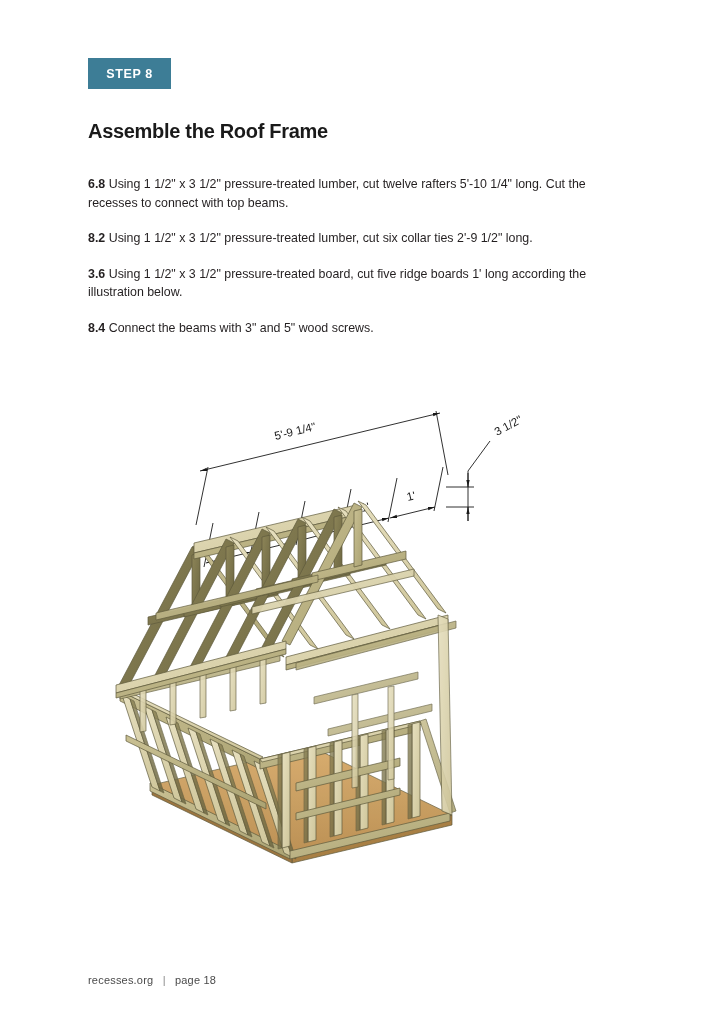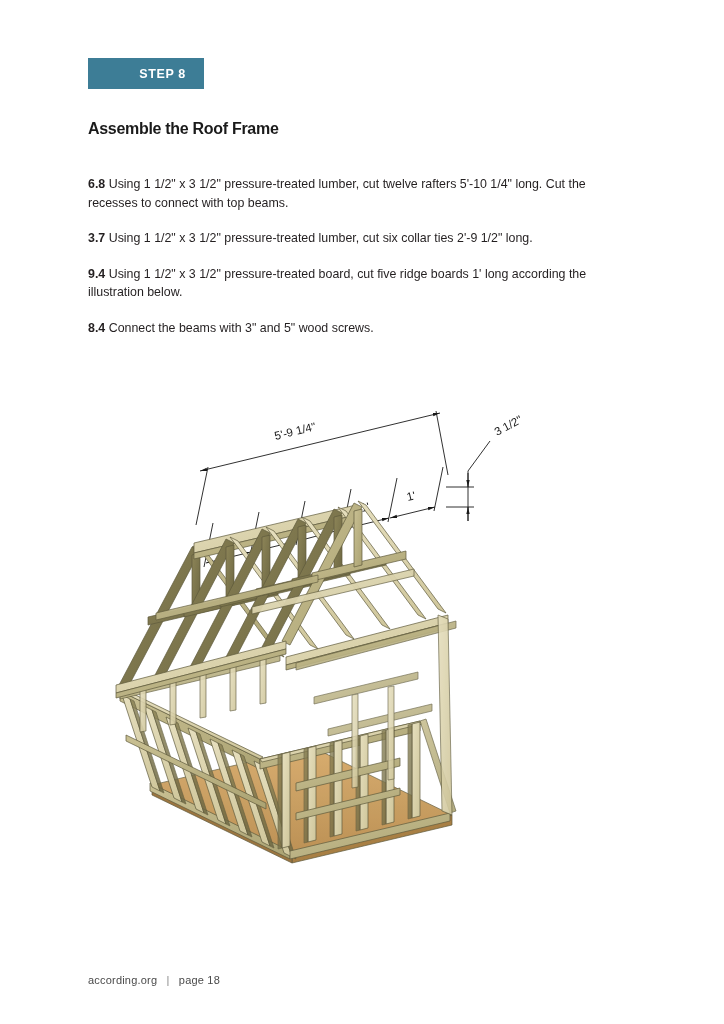--- a/index.html
+++ b/index.html
@@ -29,35 +29,34 @@
     position: absolute;
     left: 88px;
     top: 58px;
     width: 83px;
     height: 31px;
     background: #3d7d96;
     display: flex;
     align-items: center;
     justify-content: center;
     letter-spacing: 0.6px;
-    padding-left: 33px;
   }
   .step-badge-label {
     color: #ffffff;
     font-size: 12.5px;
     font-weight: bold;
     font-family: "Liberation Sans", sans-serif;
   }
 
   
   .page-title {
     position: absolute;
     left: 88px;
     top: 120px;
-    font-size: 16px;
+    font-size: 20px;
     font-weight: bold;
     letter-spacing: -0.3px;
     color: #1a1a1a;
     font-family: "Liberation Sans", sans-serif;
   }
 
   
   .instructions {
     position: absolute;
     left: 88px;
@@ -106,25 +105,25 @@
   </div>
 
   <div class="page-title">Assemble the Roof Frame</div>
 
   <div class="instructions">
     <p class="instruction">
       <span class="step-num">6.8</span>
       <span>Using 1 1/2" x 3 1/2" pressure-treated lumber, cut twelve rafters 5'-10 1/4" long. Cut the recesses to connect with top beams.</span>
     </p>
     <p class="instruction">
-      <span class="step-num">3.7</span>
+      <span class="step-num">8.2</span>
       <span>Using 1 1/2" x 3 1/2" pressure-treated lumber, cut six collar ties 2'-9 1/2" long.</span>
     </p>
     <p class="instruction">
-      <span class="step-num">9.4</span>
+      <span class="step-num">3.6</span>
       <span>Using 1 1/2" x 3 1/2" pressure-treated board, cut five ridge boards 1' long according the illustration below.</span>
     </p>
     <p class="instruction">
       <span class="step-num">8.4</span>
       <span>Connect the beams with 3" and 5" wood screws.</span>
     </p>
   </div>
 
   <div class="illustration">
     <svg width="520" height="510" viewBox="0 0 520 510" xmlns="http://www.w3.org/2000/svg">
@@ -351,18 +350,18 @@
 
         <g>
           <polygon points="320,326 350,418 356,416 326,324" fill="url(#gMid)" opacity="0.9"></polygon>
           <polygon points="338,220 348,224 352,420 342,416" fill="url(#gLight)" opacity="0.9"></polygon>
         </g>
       </g>
     </svg>
   </div>
 
   <div class="footer">
-    <span>according.org</span>
+    <span>recesses.org</span>
     <span class="footer-sep">|</span>
     <span>page 18</span>
   </div>
 
 </div>
 
 </body></html>

